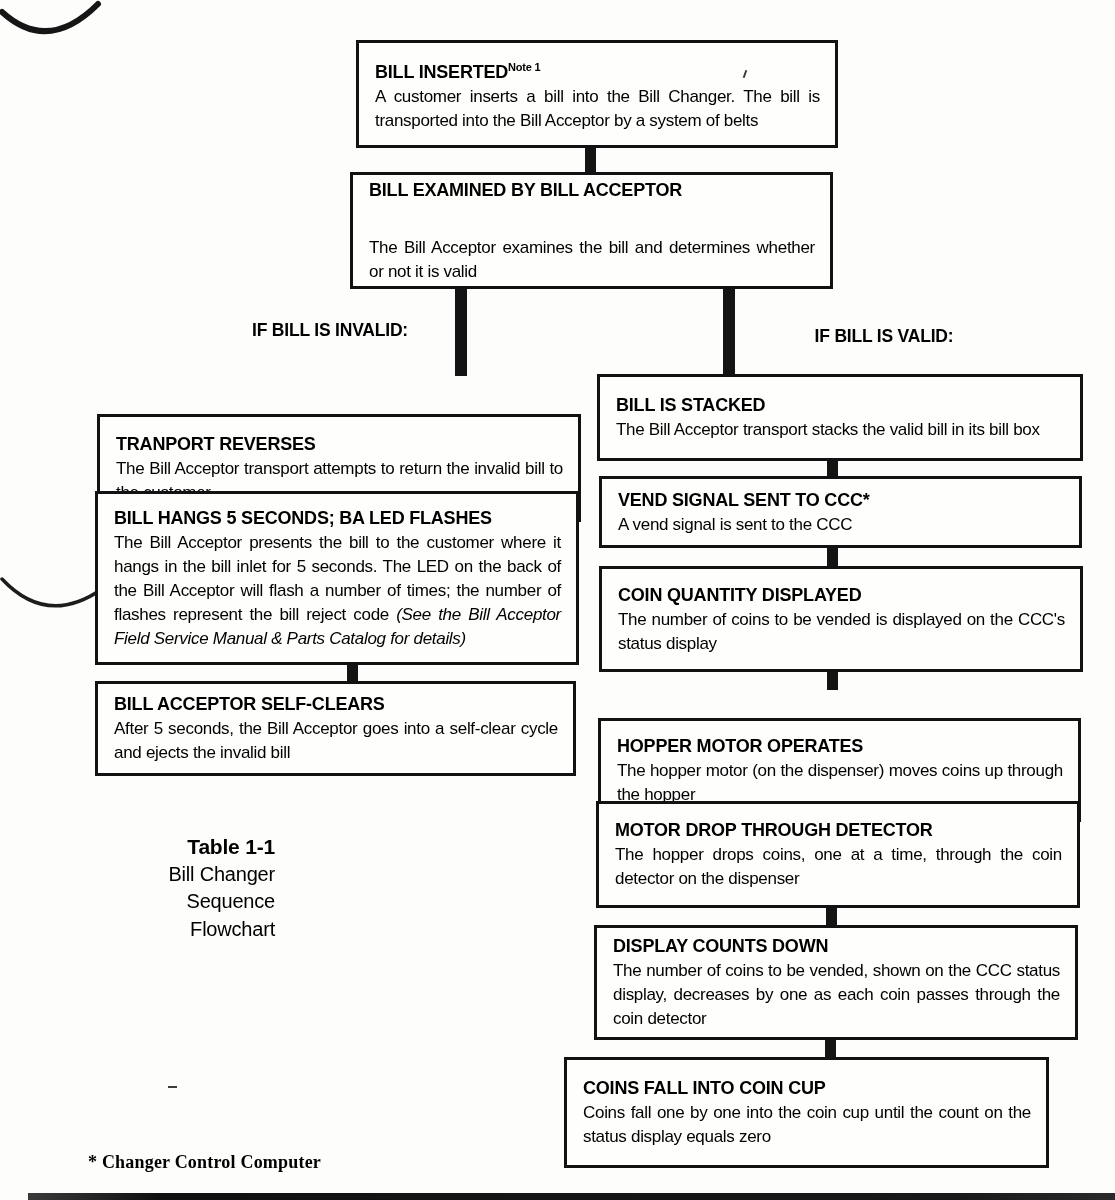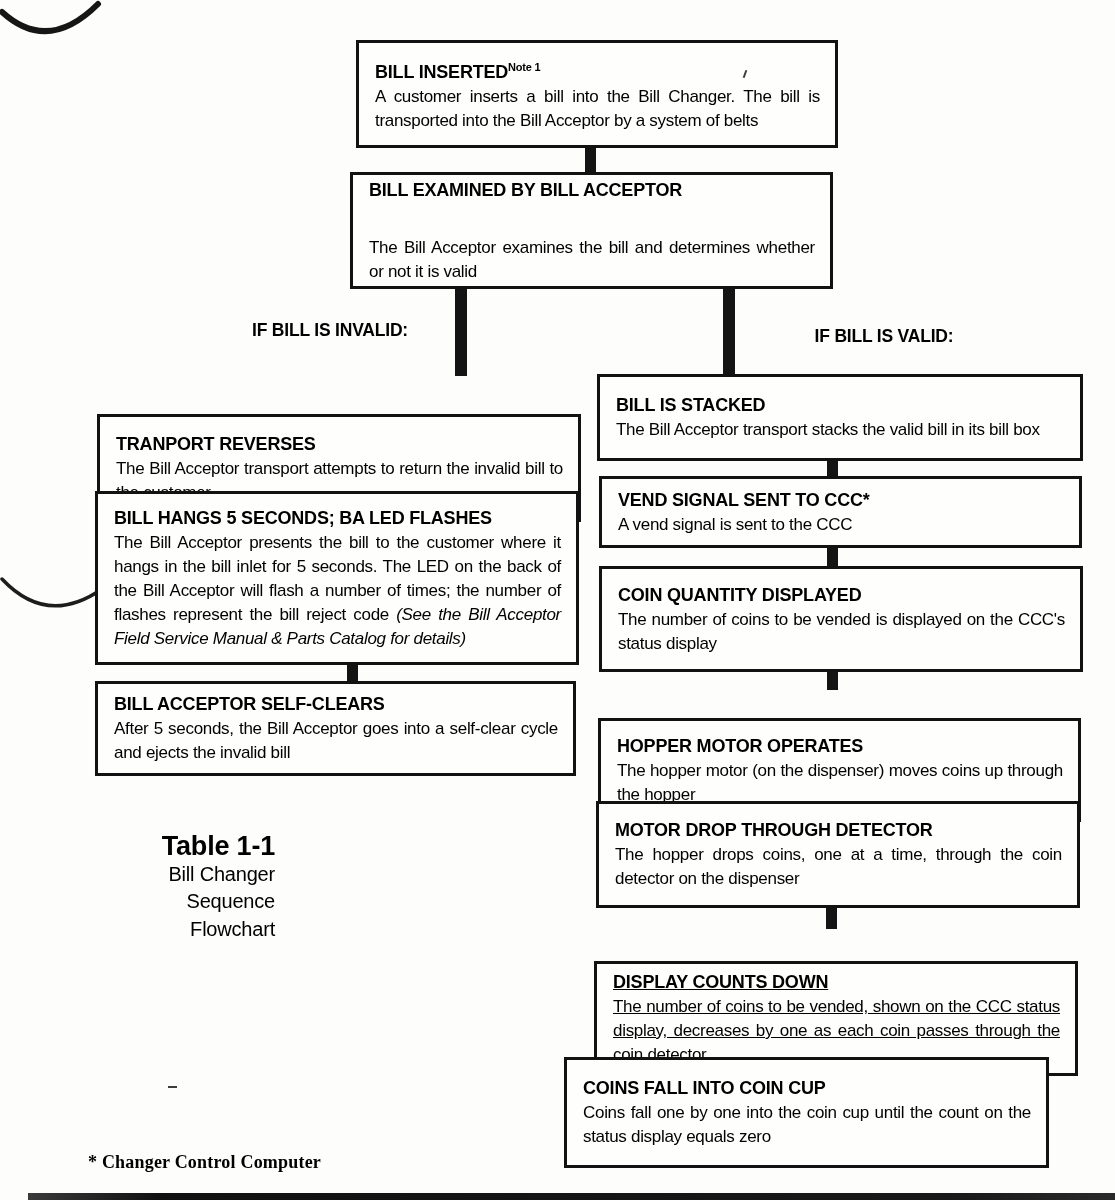--- a/index.html
+++ b/index.html
@@ -28,21 +28,21 @@
   .box-body i{letter-spacing:-0.3px;}
   .vline{position:absolute;background:#141414;z-index:1;}
   .branch-label{
     position:absolute;font-weight:bold;font-size:17.5px;letter-spacing:-0.2px;
     text-align:center;z-index:3;
   }
   #caption{
     position:absolute;left:80px;top:833px;width:195px;
     text-align:right;font-size:20px;line-height:27.5px;letter-spacing:-0.2px;
   }
-  #caption .cap-title{font-weight:bold;font-size:27px;}
+  #caption .cap-title{font-weight:bold;font-size:21px;}
   #footnote{
     position:absolute;left:88px;top:1152px;
     font-family:"Liberation Serif","DejaVu Serif",serif;
     font-weight:bold;font-size:18px;letter-spacing:0.2px;
   }
   .arc{position:absolute;z-index:0;}
   #bottom-strip{
     position:absolute;left:28px;top:1193px;width:1087px;height:7px;
     background:linear-gradient(to right,#3a3a3a,#101010 12%,#181818 85%,#2a2a2a);
     z-index:0;
@@ -122,21 +122,21 @@
   <div class="box" style="left:598px;top:686px;width:483px;height:104px;margin-top:32px;">
     <div class="box-title">HOPPER MOTOR OPERATES</div>
     <div class="box-body">The hopper motor (on the dispenser) moves coins up through the hopper</div>
   </div>
 
   <div class="box" style="left:596px;top:801px;width:484px;height:107px;">
     <div class="box-title">MOTOR DROP THROUGH DETECTOR</div>
     <div class="box-body">The hopper drops coins, one at a time, through the coin detector on the dispenser</div>
   </div>
 
-  <div class="box" style="left:594px;top:961px;width:484px;height:115px;text-decoration:underline;">
+  <div class="box" style="left:594px;top:925px;width:484px;height:115px;">
     <div class="box-title">DISPLAY COUNTS DOWN</div>
     <div class="box-body">The number of coins to be vended, shown on the CCC status display, decreases by one as each coin passes through the coin detector</div>
   </div>
 
   <div class="box" style="left:564px;top:1057px;width:485px;height:111px;">
     <div class="box-title">COINS FALL INTO COIN CUP</div>
     <div class="box-body">Coins fall one by one into the coin cup until the count on the status display equals zero</div>
   </div>
 
   <div id="caption">

